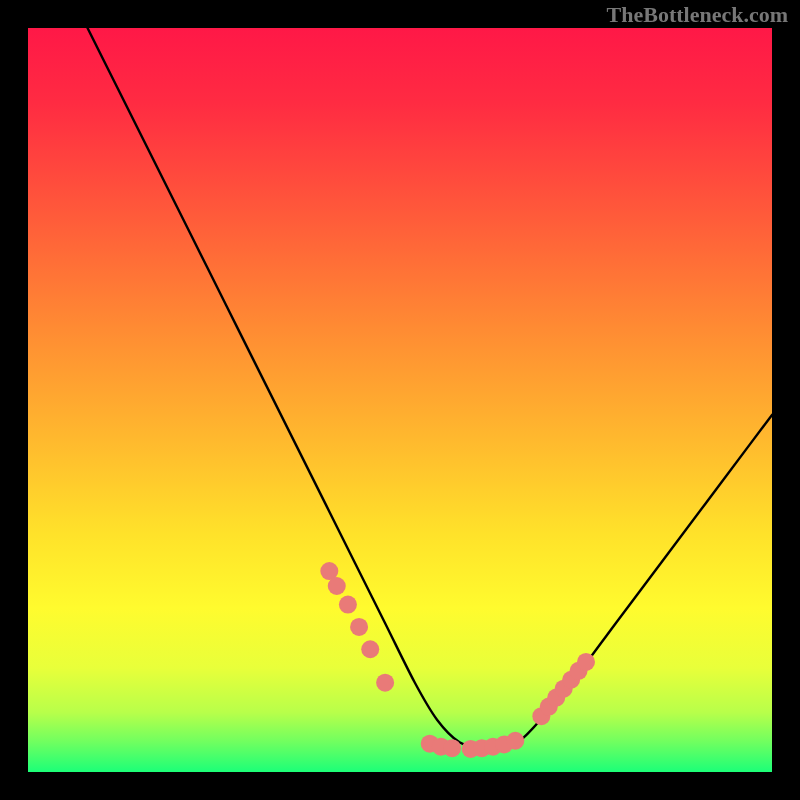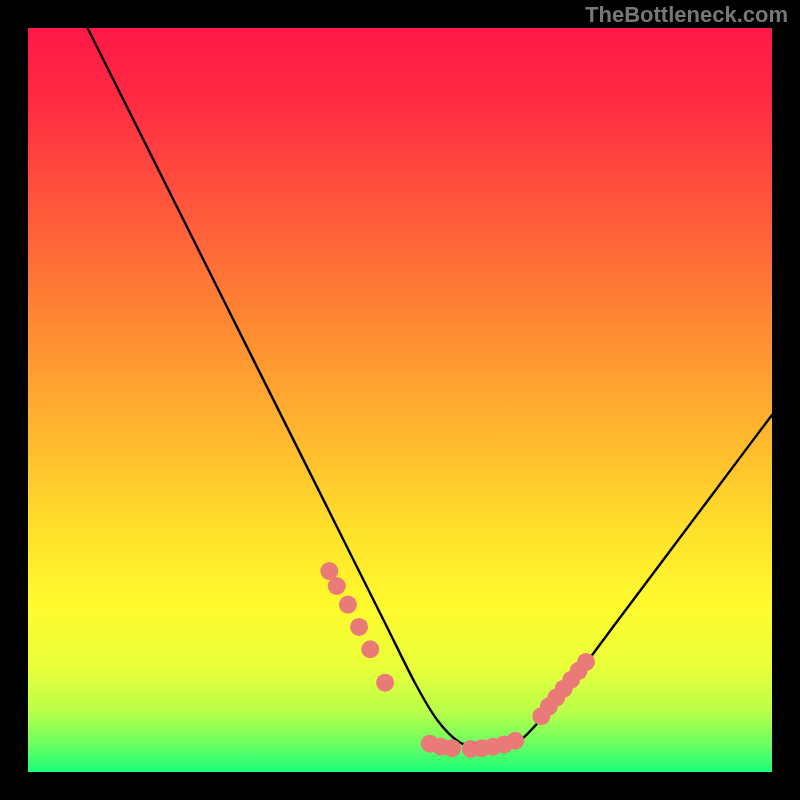--- a/index.html
+++ b/index.html
@@ -9,21 +9,21 @@
     width: 800px;
     height: 800px;
     overflow: hidden;
     position: relative;
   }
   .watermark {
     position: absolute;
     top: 2px;
     right: 12px;
     color: #777;
-    font-family: Liberation Sans, sans-serif;
+    font-family: Liberation Serif, serif;
     font-size: 22px;
     font-weight: bold;
     z-index: 10;
   }
   .plot-frame {
     position: absolute;
     left: 28px;
     top: 28px;
     width: 744px;
     height: 744px;

